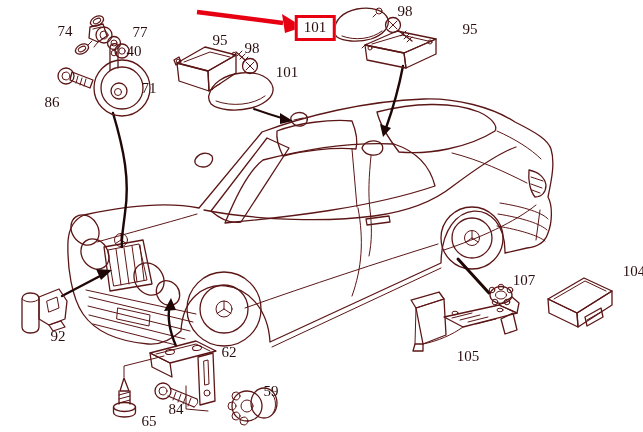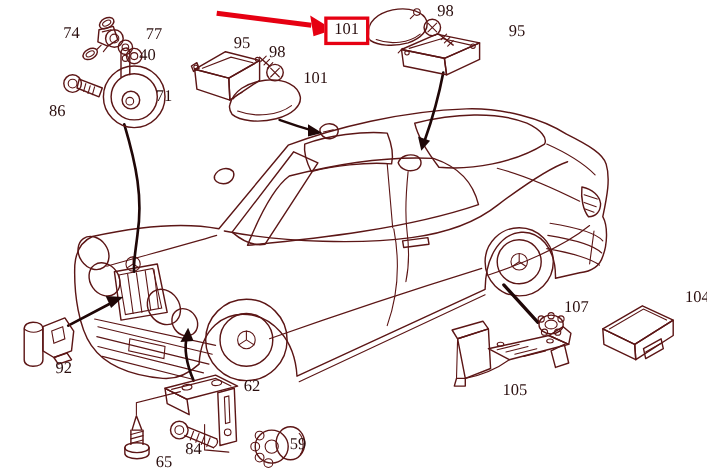--- a/index.html
+++ b/index.html
@@ -326,18 +326,18 @@
       <span class="part-label" style="left: 220px; top: 40px;">95</span>
       <span class="part-label" style="left: 252px; top: 48px;">98</span>
       <span class="part-label" style="left: 287px; top: 72px;">101</span>
       <span class="part-label highlighted" style="left: 315px; top: 28px;">101</span>
       <span class="part-label" style="left: 405px; top: 11px;">98</span>
       <span class="part-label" style="left: 470px; top: 29px;">95</span>
       <span class="part-label" style="left: 58px; top: 336px;">92</span>
       <span class="part-label" style="left: 229px; top: 352px;">62</span>
       <span class="part-label" style="left: 132px; top: 421px; margin-left: 17px;">65</span>
       <span class="part-label" style="left: 176px; top: 409px;">84</span>
-      <span class="part-label" style="left: 271px; top: 391px; margin-top: 14px;">59</span>
+      <span class="part-label" style="left: 271px; top: 391px;">59</span>
       <span class="part-label" style="left: 468px; top: 356px;">105</span>
       <span class="part-label" style="left: 524px; top: 280px;">107</span>
       <span class="part-label" style="left: 600px; top: 271px; margin-left: 34px;">104</span>
     </div>
 </div>
 
 </body></html>

